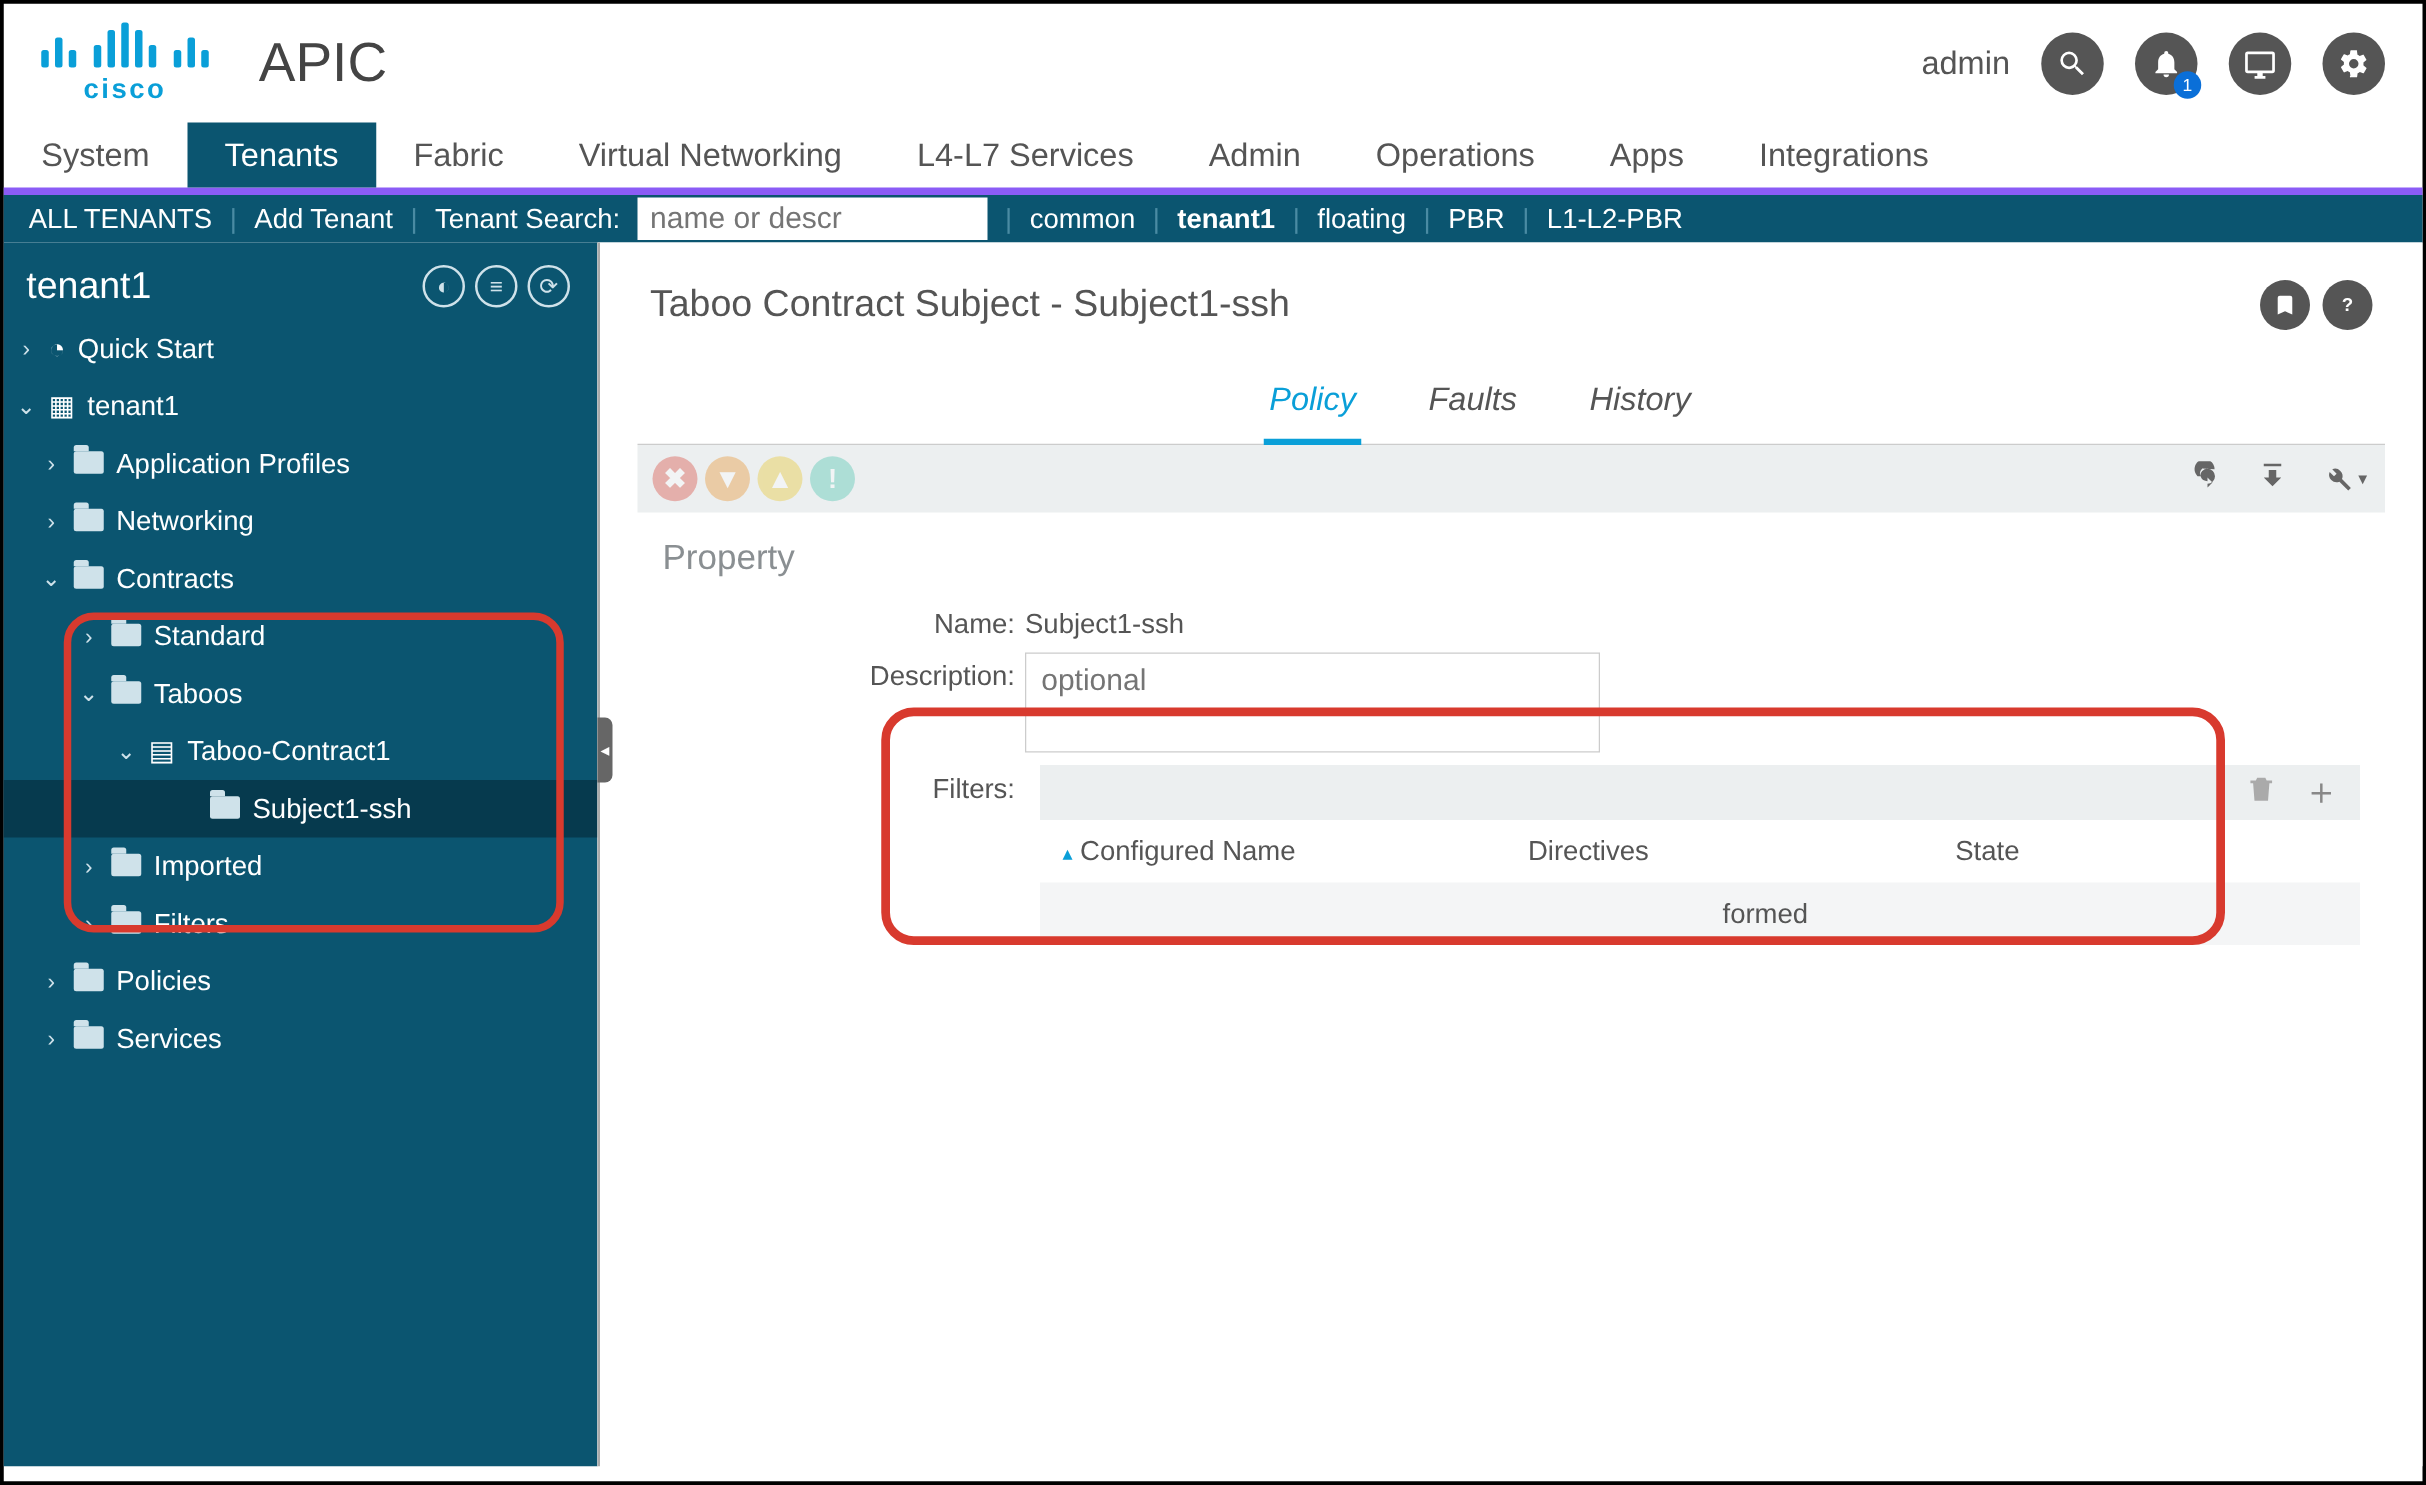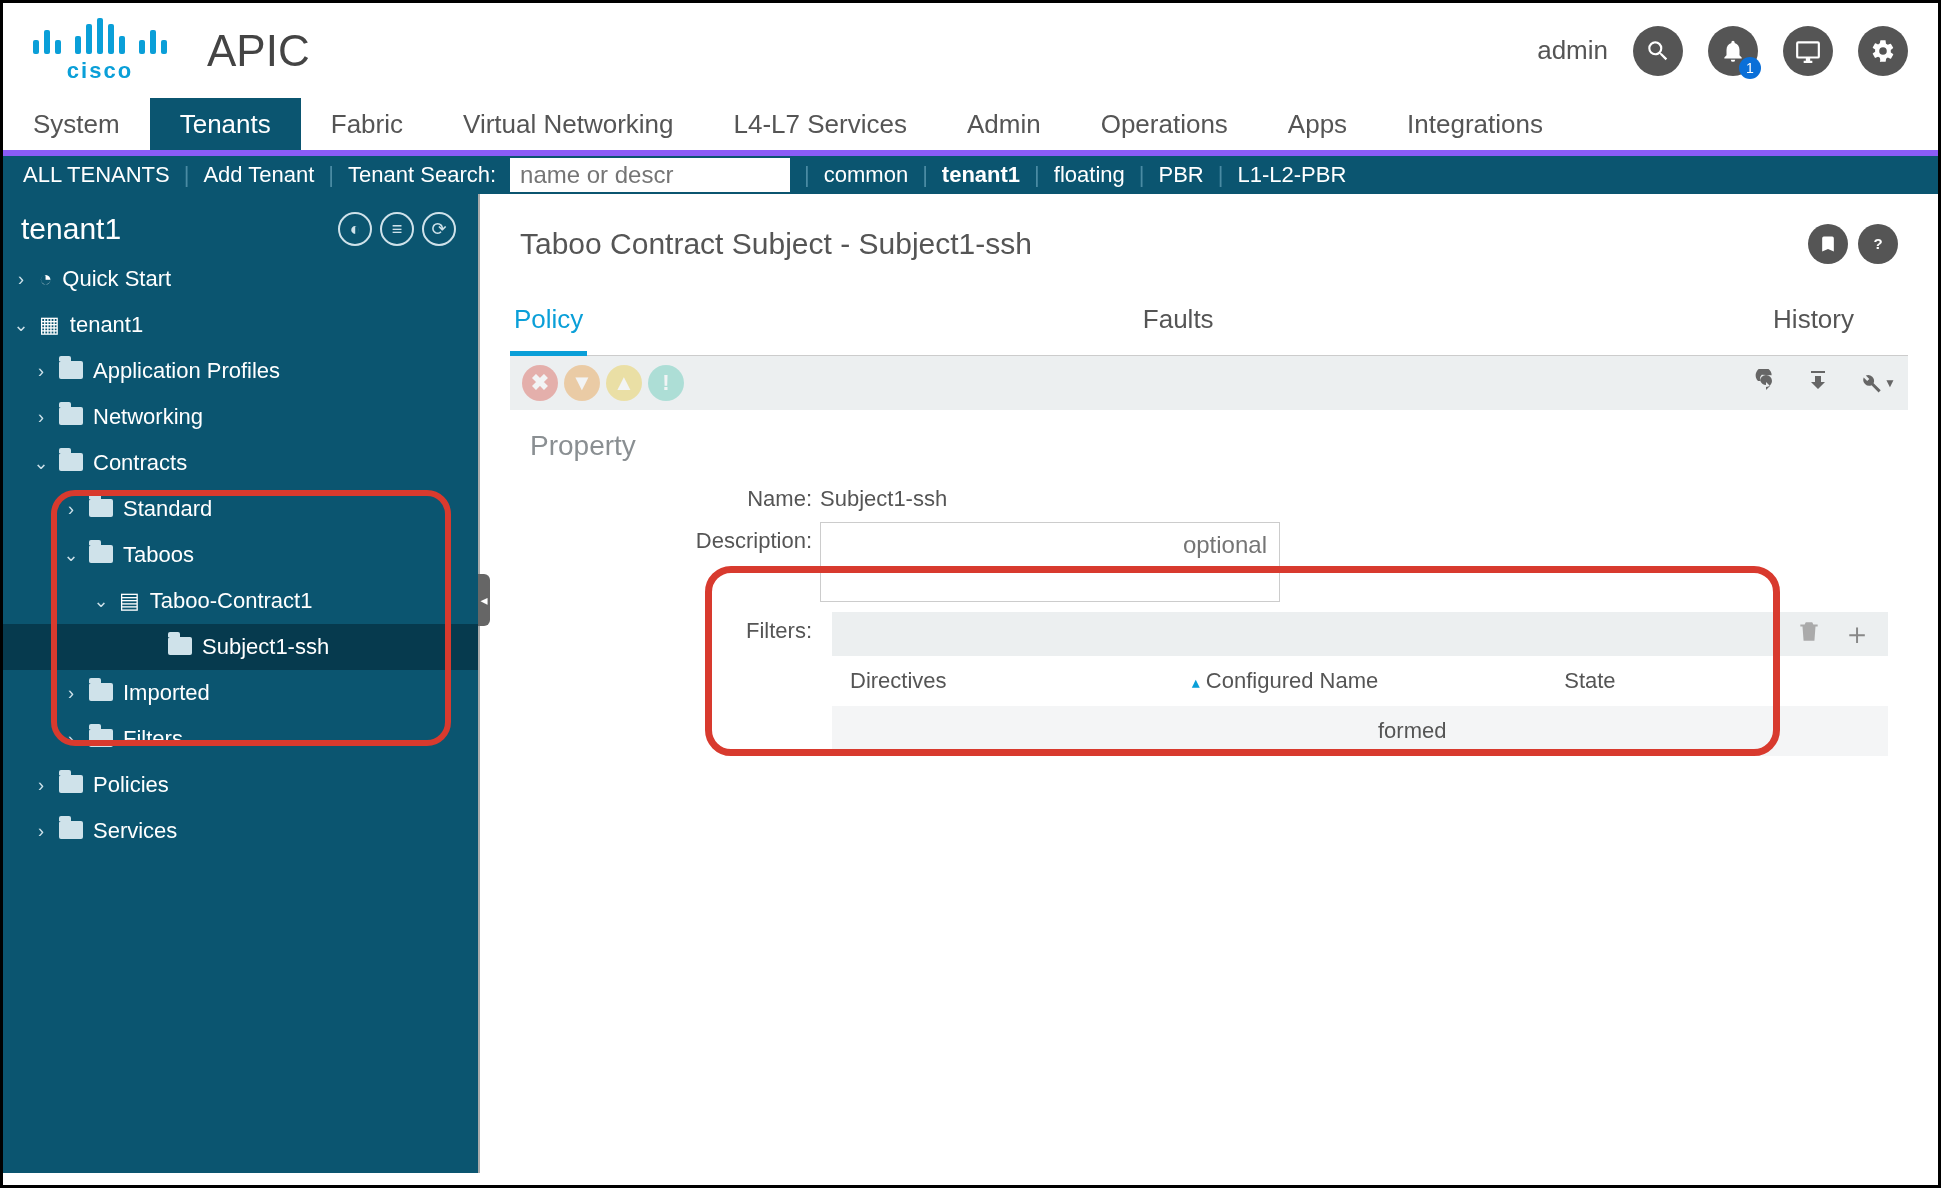--- a/index.html
+++ b/index.html
@@ -57,36 +57,36 @@
 
   .red-box-side { position:absolute; border:6px solid #d83a2e; border-radius:24px; pointer-events:none; }
 
   
   .crumb-row { display:flex; align-items:center; justify-content:space-between; padding:30px 40px 10px 40px; }
   .crumb-title { font-size:30px; color:#555; }
   .crumb-icons { display:flex; gap:10px; }
   .crumb-icons .ci { width:40px; height:40px; background:#555; border-radius:50%; display:flex; align-items:center; justify-content:center; }
   .crumb-icons .ci svg { width:20px; height:20px; fill:#fff; }
 
-  .view-tabs { display:flex; justify-content:space-between; gap:50px; padding:0 50px 0 0; font-size:26px; color:#555; border-bottom:1px solid #ccc; margin:20px 30px 0 30px;}
+  .view-tabs { display:flex; justify-content:center; gap:50px; padding:0 50px 0 0; font-size:26px; color:#555; border-bottom:1px solid #ccc; margin:20px 30px 0 30px;font-style:italic;}
   .view-tabs .vt { padding:10px 4px 16px 4px; }
   .view-tabs .vt.active { color:#0a9fd8; border-bottom:5px solid #0a9fd8; margin-bottom:-1px; }
 
   .toolbar { background:#eceff0; margin:0 30px; height:54px; display:flex; align-items:center; padding:0 12px; justify-content:space-between; }
   .tb-left { display:flex; gap:6px; }
   .fault-ic { width:36px; height:36px; border-radius:50%; display:flex; align-items:center; justify-content:center; color:#fff; opacity:.35; font-size:22px; font-weight:bold;}
   .tb-right { display:flex; gap:28px; color:#666; align-items:center; }
   .tb-right svg { width:24px; height:24px; fill:#666; }
 
   .property { padding:20px 50px; color:#555; }
   .prop-title { font-size:28px; color:#8a8f92; margin-bottom:18px; }
   .prop-row { display:flex; align-items:flex-start; margin-bottom:10px; }
   .prop-label { width:290px; text-align:right; font-size:22px; color:#555; padding-right:8px; padding-top:6px;}
   .prop-val { font-size:22px; color:#555; padding-top:6px;}
-  .desc-input { width:460px; height:80px; border:1px solid #ccc; padding:8px 12px; font-size:24px; color:#999; resize:none;text-align:right; }
+  .desc-input { width:460px; height:80px; border:1px solid #ccc; padding:8px 12px; font-size:24px; color:#999; resize:none; }
 
   .filters-block { position:relative;gap:12px; }
   .filters-hdr { background:#eceff0; height:44px; display:flex; justify-content:flex-end; align-items:center; gap:20px; padding:0 16px; color:#999; }
   .filters-hdr svg { width:26px; height:26px; fill:#aaa; }
   .plus { font-size:30px; color:#888; line-height:1; }
   .tbl { width:100%; }
   .tbl .th, .tbl .td { font-size:22px; padding:12px 18px; }
   .tbl .thead { display:flex; }
   .tbl .trow { display:flex; background:#f4f5f6; }
   .col1 { flex:2.2; } .col2 { flex:2; } .col3 { flex:2; display:flex; align-items:center;}
@@ -346,22 +346,22 @@
           <div class="prop-label">Filters:</div>
           <div style="flex:1">
             <div class="filters-hdr">
               <span><svg viewBox="0 0 24 24">
                     <path d="M6 7h12l-1 13H7L6 7zm3-4h6l1 2H8l1-2zM4 5h16v2H4z"></path>
                   </svg></span>
               <span class="plus">＋</span>
             </div>
             <div class="tbl">
               <div class="thead">
+                <div class="th col1"><span class="sort-arrow">▴</span><span>Configured Name</span></div>
                 <div class="th col2">Directives</div>
-                <div class="th col1"><span class="sort-arrow">▴</span><span>Configured Name</span></div>
                 <div class="th col3">State</div>
               </div>
               <div class="trow">
                 <div class="td col2"></div>
                 <div class="td col3">formed</div>
               </div>
             </div>
           </div>
         </div>
 

